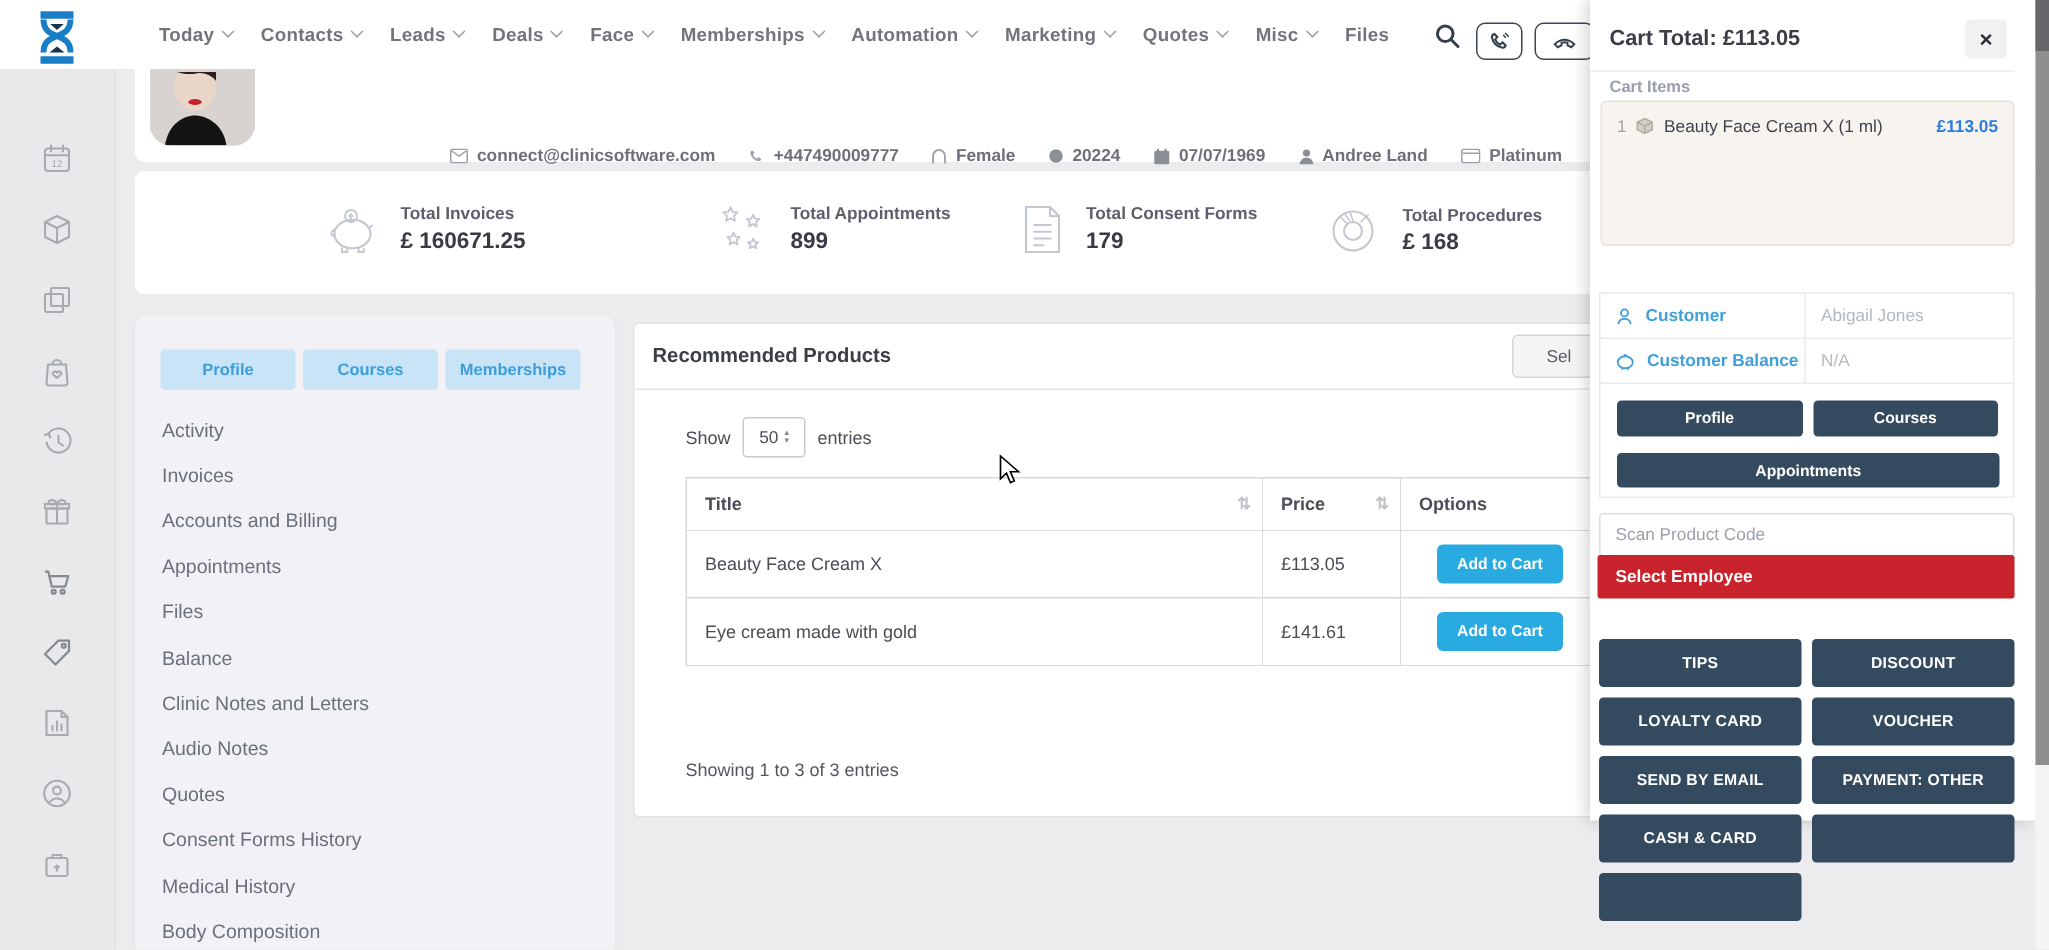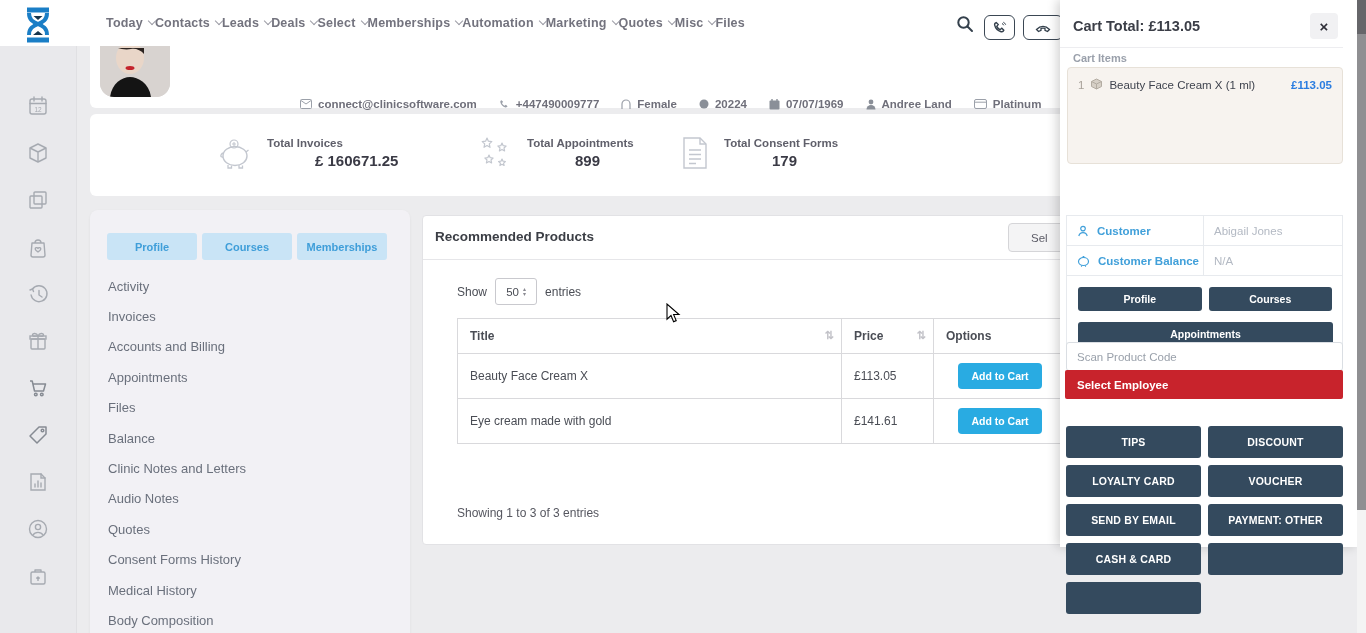--- a/index.html
+++ b/index.html
@@ -2,42 +2,42 @@
 <html><head>
 <meta charset="utf-8">
 <style>
   html,body{margin:0;padding:0;overflow:hidden;}
   body{font-family:"Liberation Sans",sans-serif;background:#ececee;}
   #app{position:relative;width:1366px;height:633px;overflow:hidden;background:#ececee;}
 
   
   #topnav{position:absolute;left:0;top:0;width:1366px;height:46px;background:#fff;z-index:5;}
   #logo{position:absolute;left:19px;top:5px;width:38px;height:40px;cursor:pointer;}
-  #nav-items{position:absolute;left:106px;top:0;height:46px;display:flex;align-items:center;}
+  #nav-items{position:absolute;left:106px;top:0;height:46px;display:flex;align-items:center;gap:19px;}
   .nav-item{display:flex;align-items:center;gap:6px;color:#73737e;font-size:12.5px;font-weight:bold;letter-spacing:.2px;cursor:pointer;white-space:nowrap;}
   .chev{width:5px;height:5px;border-right:1.5px solid #9b9ba5;border-bottom:1.5px solid #9b9ba5;transform:rotate(45deg);margin-top:-4px;}
   #nav-search{position:absolute;left:956px;top:15px;width:18px;height:18px;cursor:pointer;}
   .nav-btn{position:absolute;top:15px;height:25px;border:1.5px solid #3b4754;border-radius:6px;background:#fff;display:flex;align-items:center;justify-content:center;cursor:pointer;box-sizing:border-box;}
   #nav-call{left:984px;width:31px;}
   #nav-call2{left:1023px;width:40px;}
 
   
   #profile-card{position:absolute;left:90px;top:46px;width:1276px;height:62px;background:#fff;border-radius:0 0 0 6px;}
   #avatar{position:absolute;left:100px;top:46px;width:70px;height:51px;border-radius:0 0 14px 14px;overflow:hidden;background:#d9d5d3;}
   #contact-row{position:absolute;left:210px;top:52px;display:flex;align-items:center;gap:22px;color:#6f6f7a;font-size:11.5px;font-weight:bold;white-space:nowrap;}
   .contact-item{display:flex;align-items:center;gap:6px;}
   .contact-item svg{flex:0 0 auto;}
   .vat-link{color:#3f9ed9;cursor:pointer;}
   #add-label{position:absolute;left:215px;top:72px;height:17px;padding:0 9px;border:1px solid #b9b9bf;border-radius:9px;display:flex;align-items:center;font-size:9px;font-weight:bold;color:#55555e;background:#fff;cursor:pointer;}
 
   
   #stats-card{position:absolute;left:90px;top:114px;width:1276px;height:82px;background:#fff;border-radius:6px;}
   .stat{position:absolute;top:21px;display:flex;align-items:center;gap:14px;}
   .stat-label{font-size:11.5px;color:#5f5f6a;font-weight:bold;}
-  .stat-value{font-size:15px;color:#3a3a45;font-weight:bold;margin-top:3px;margin-left:48px;}
+  .stat-value{font-size:15px;color:#3a3a45;font-weight:bold;margin-top:3px;}
 
   
   #sidebar{position:absolute;left:0;top:46px;width:76px;height:587px;background:#e9e9ec;border-right:1px solid #e0e0e3;z-index:2;}
   .side-icon{position:absolute;left:26px;width:24px;height:24px;cursor:pointer;}
 
   
   #left-card{position:absolute;left:90px;top:210px;width:320px;height:470px;background:#f2f1f5;border-radius:8px;box-shadow:0 1px 3px rgba(0,0,0,.06);}
   #tabs{position:absolute;left:17px;top:23px;display:flex;gap:5px;}
   .tab{width:90px;height:27px;background:#c9e4f6;color:#3f9ed9;font-size:11px;font-weight:bold;display:flex;align-items:center;justify-content:center;border-radius:3px;cursor:pointer;}
   #panel-menu{position:absolute;left:18px;top:61px;right:10px;}
@@ -63,21 +63,21 @@
   #cart{position:absolute;left:1060px;top:0;width:297px;height:547px;background:#fff;box-shadow:-3px 0 10px rgba(0,0,0,.18);z-index:10;}
   #cart-title{position:absolute;left:13px;top:18px;font-size:14.5px;font-weight:bold;color:#3b3e47;}
   #cart-close{position:absolute;left:250px;top:13px;width:28px;height:26px;background:#f1f1f3;border-radius:4px;display:flex;align-items:center;justify-content:center;font-size:15px;font-weight:bold;color:#2f2f38;cursor:pointer;}
   #cart-divider{position:absolute;left:0;top:47px;width:283px;border-top:1px solid #ededf0;}
   #cart-items-label{position:absolute;left:13px;top:52px;font-size:11px;font-weight:bold;color:#9aa0ab;text-align:center;}
   #cart-item-box{position:absolute;left:7px;top:67px;width:276px;height:97px;background:#f7f3ef;border:1px solid #e7e1d8;border-radius:4px;box-sizing:border-box;cursor:pointer;}
   #cart-item-row{display:flex;align-items:center;gap:6px;padding:10px 10px 0 10px;font-size:11.5px;}
   .cart-qty{color:#a8a29a;}
   .cart-name{color:#3f434e;}
   .cart-price{margin-left:auto;color:#2b7de0;font-weight:bold;}
-  #customer-box{position:absolute;left:6px;top:195px;width:277px;height:137px;border:1px solid #e7eaee;box-sizing:border-box;margin-top:20px;}
+  #customer-box{position:absolute;left:6px;top:195px;width:277px;height:137px;border:1px solid #e7eaee;box-sizing:border-box;}
   .cust-row{height:29px;border-bottom:1px solid #e7eaee;display:flex;align-items:stretch;}
   .cust-left{width:137px;border-right:1px solid #e7eaee;display:flex;align-items:center;gap:8px;padding-left:10px;box-sizing:border-box;color:#41a0da;font-size:11.5px;font-weight:bold;cursor:pointer;}
   .cust-val{display:flex;align-items:center;padding-left:10px;color:#b3b9c3;font-size:11.5px;}
   #cust-btns{padding:11px 10px 0 11px;}
   .navy-btn{background:#344a5e;color:#fff;font-size:10.5px;font-weight:bold;border:none;border-radius:3px;display:flex;align-items:center;justify-content:center;cursor:pointer;}
   #cust-btn-row{display:flex;gap:7px;}
   #cust-btn-row .navy-btn{width:124px;height:24px;}
   #appts-btn{width:255px;height:23px;margin-top:11px;}
   #scan-input{position:absolute;left:6px;top:342px;width:277px;height:29px;border:1px solid #dadee3;border-radius:3px;box-sizing:border-box;font-size:11.5px;padding-left:10px;color:#4a4d55;font-family:"Liberation Sans",sans-serif;outline:none;}
   #scan-input::placeholder{color:#9aa1ab;opacity:1;}
@@ -119,21 +119,21 @@
         </div>
       <div class="nav-item">
           <span>Leads</span>
           <span class="chev"></span>
         </div>
       <div class="nav-item">
           <span>Deals</span>
           <span class="chev"></span>
         </div>
       <div class="nav-item">
-          <span>Select</span>
+          <span>Face</span>
           <span class="chev"></span>
         </div>
       <div class="nav-item">
           <span>Memberships</span>
           <span class="chev"></span>
         </div>
       <div class="nav-item">
           <span>Automation</span>
           <span class="chev"></span>
         </div>
@@ -272,20 +272,31 @@
     </div>
     <div class="stat" style="left:588px;">
       <svg width="32" height="36" viewBox="0 0 32 36">
           <path d="M6 3h16l6 6v24H6z" fill="none" stroke="#c3c7cf" stroke-width="1.4"></path>
           <path d="M22 3v6h6" fill="none" stroke="#c3c7cf" stroke-width="1.4"></path>
           <path d="M11 15h12M11 19.5h12M11 24h12M11 28.5h7" stroke="#c3c7cf" stroke-width="1.4"></path>
         </svg>
       <div>
           <div class="stat-label">Total Consent Forms</div>
           <div class="stat-value">179</div>
+        </div>
+    </div>
+    <div class="stat" style="left:793px;">
+      <svg width="38" height="38" viewBox="0 0 38 38">
+          <circle cx="19" cy="19" r="13" fill="none" stroke="#c3c7cf" stroke-width="1.4"></circle>
+          <circle cx="19" cy="19" r="6" fill="none" stroke="#c3c7cf" stroke-width="1.4"></circle>
+          <path d="M10 9l5 5M13 7l4 5.5M17 6l2 6.5M24 13l5.5-5" stroke="#c3c7cf" stroke-width="1"></path>
+        </svg>
+      <div>
+          <div class="stat-label">Total Procedures</div>
+          <div class="stat-value">£ 168</div>
         </div>
     </div>
     <div class="stat" style="left:985px;">
       <svg width="36" height="36" viewBox="0 0 36 36">
           <rect x="6" y="5" width="24" height="26" rx="2" fill="none" stroke="#c3c7cf" stroke-width="1.4"></rect>
           <path d="M14 12h10M14 18h10M14 24h10" stroke="#c3c7cf" stroke-width="1.4"></path>
           <path d="M10 10.5v3M8.5 12h3M10 17v2M10 23v2" stroke="#c3c7cf" stroke-width="1.2"></path>
         </svg>
       <div>
           <div class="stat-label">Pending</div>

